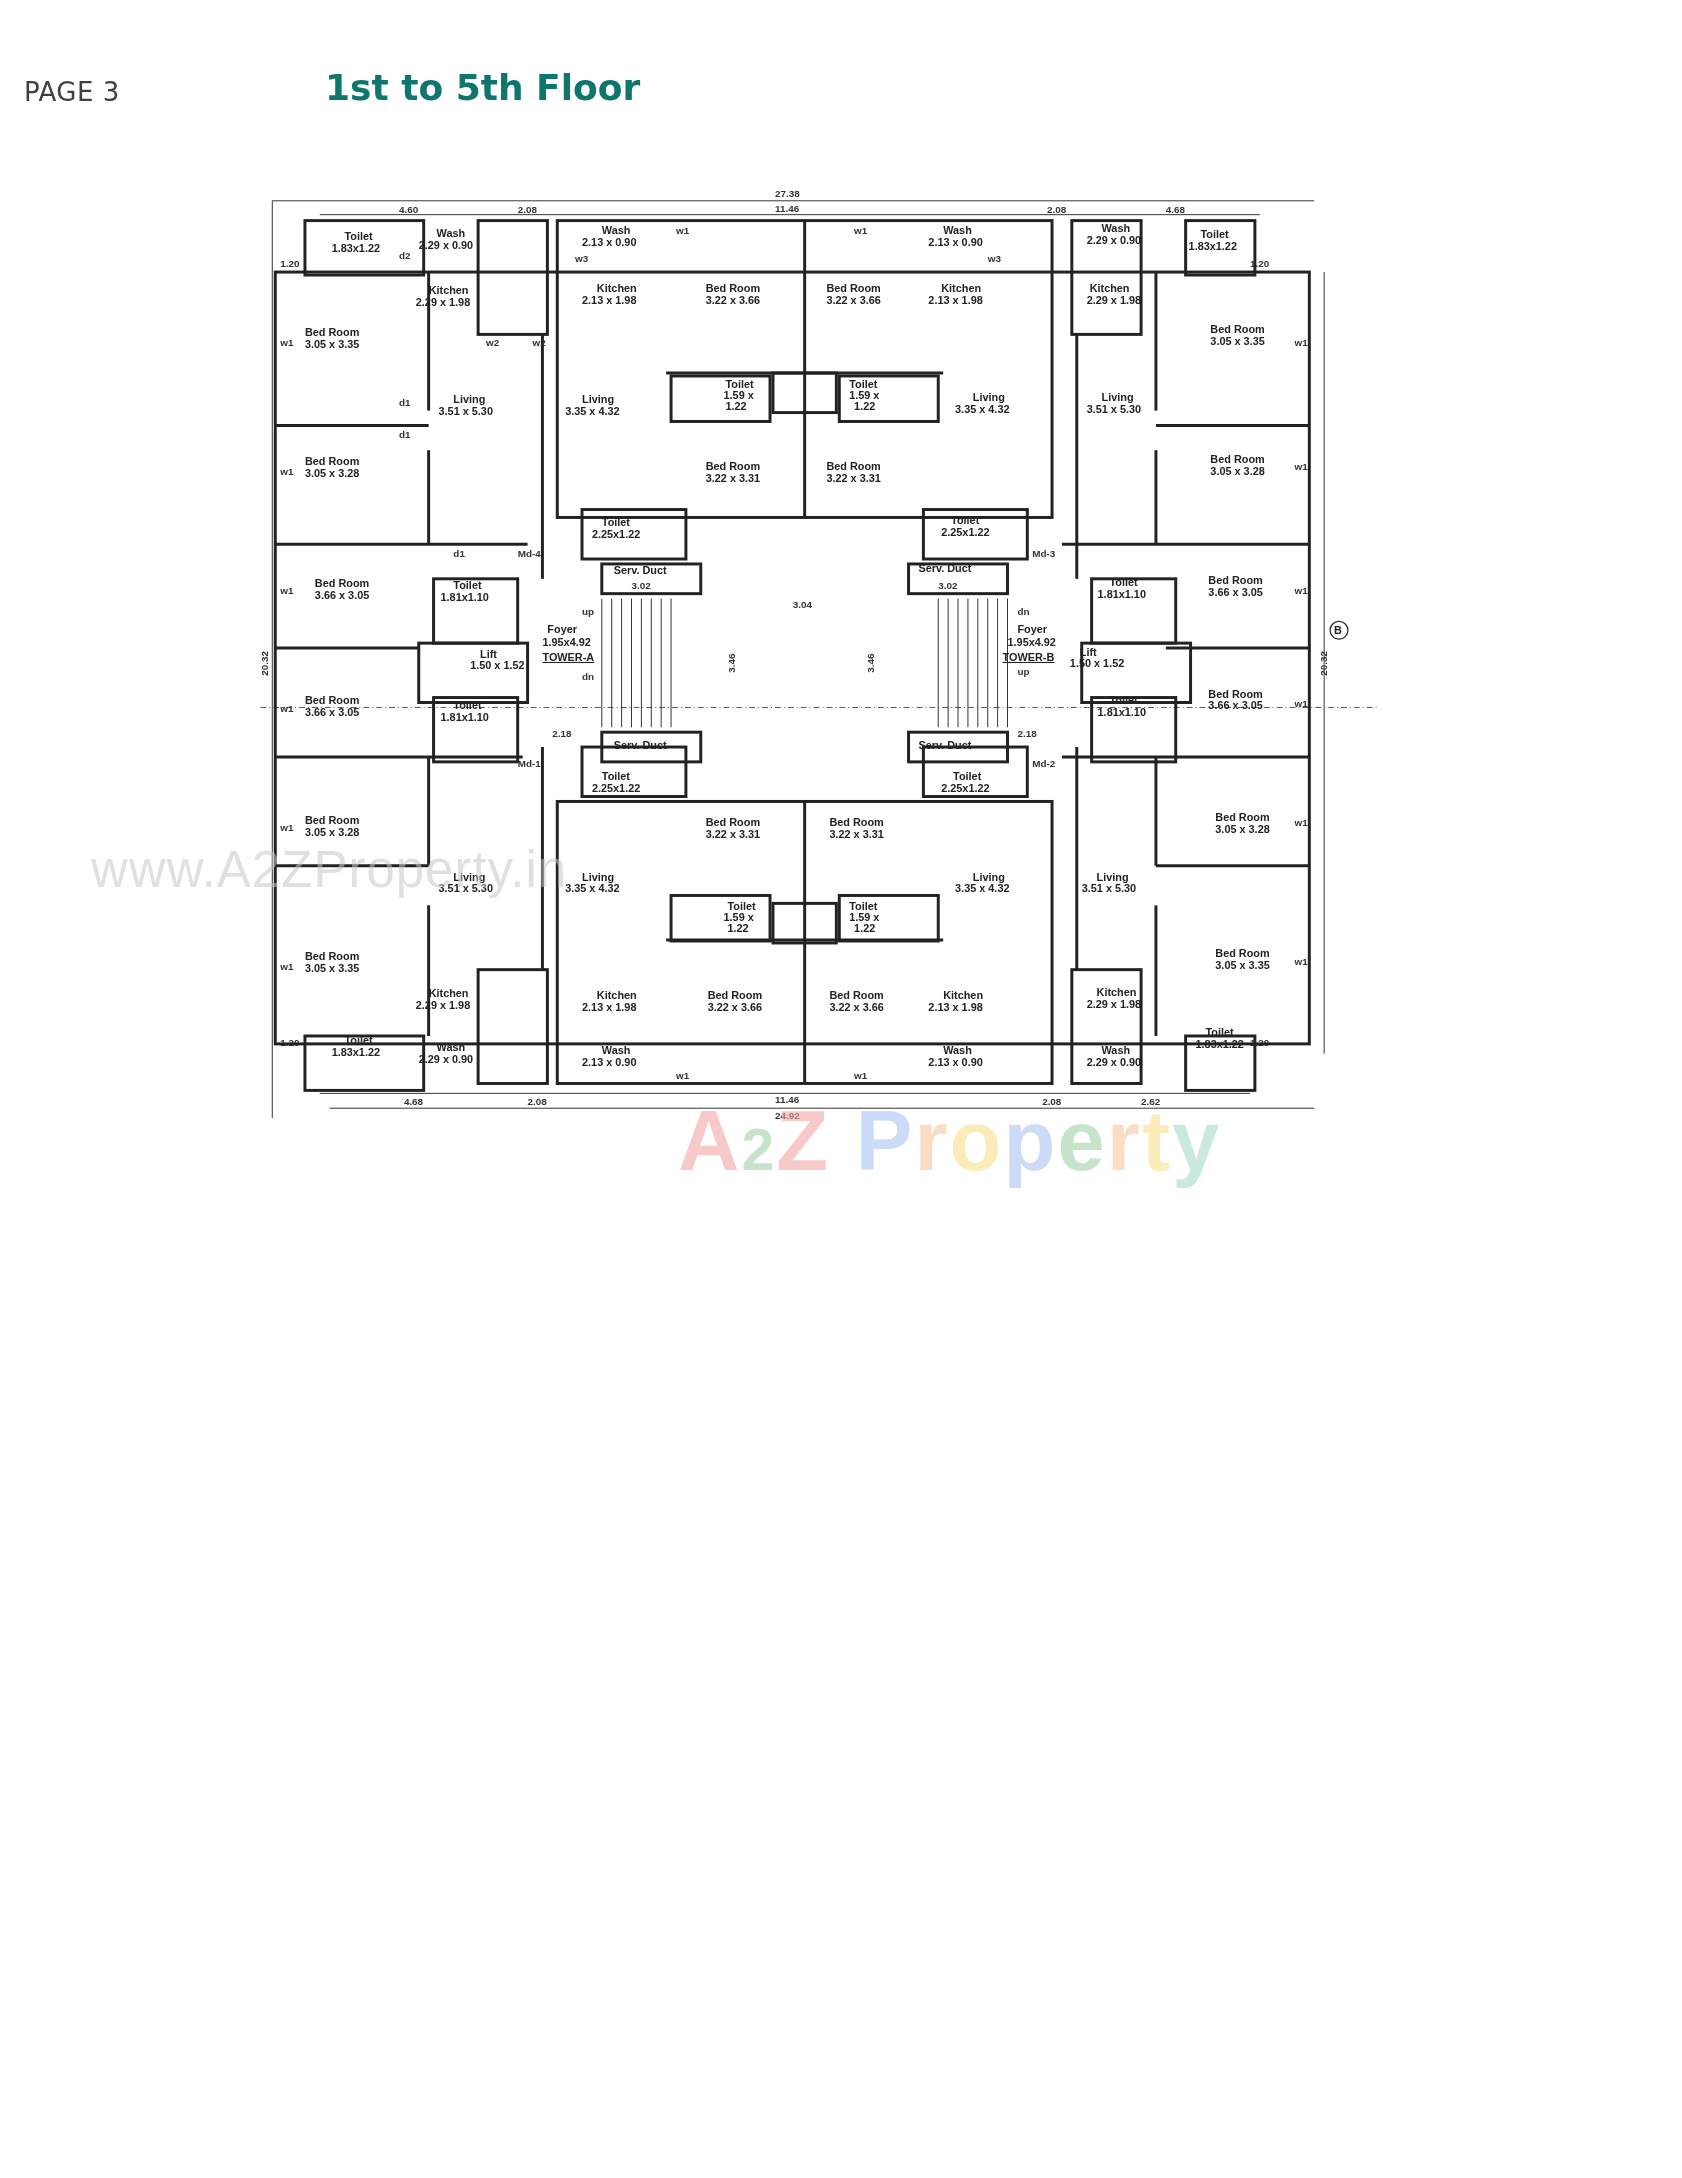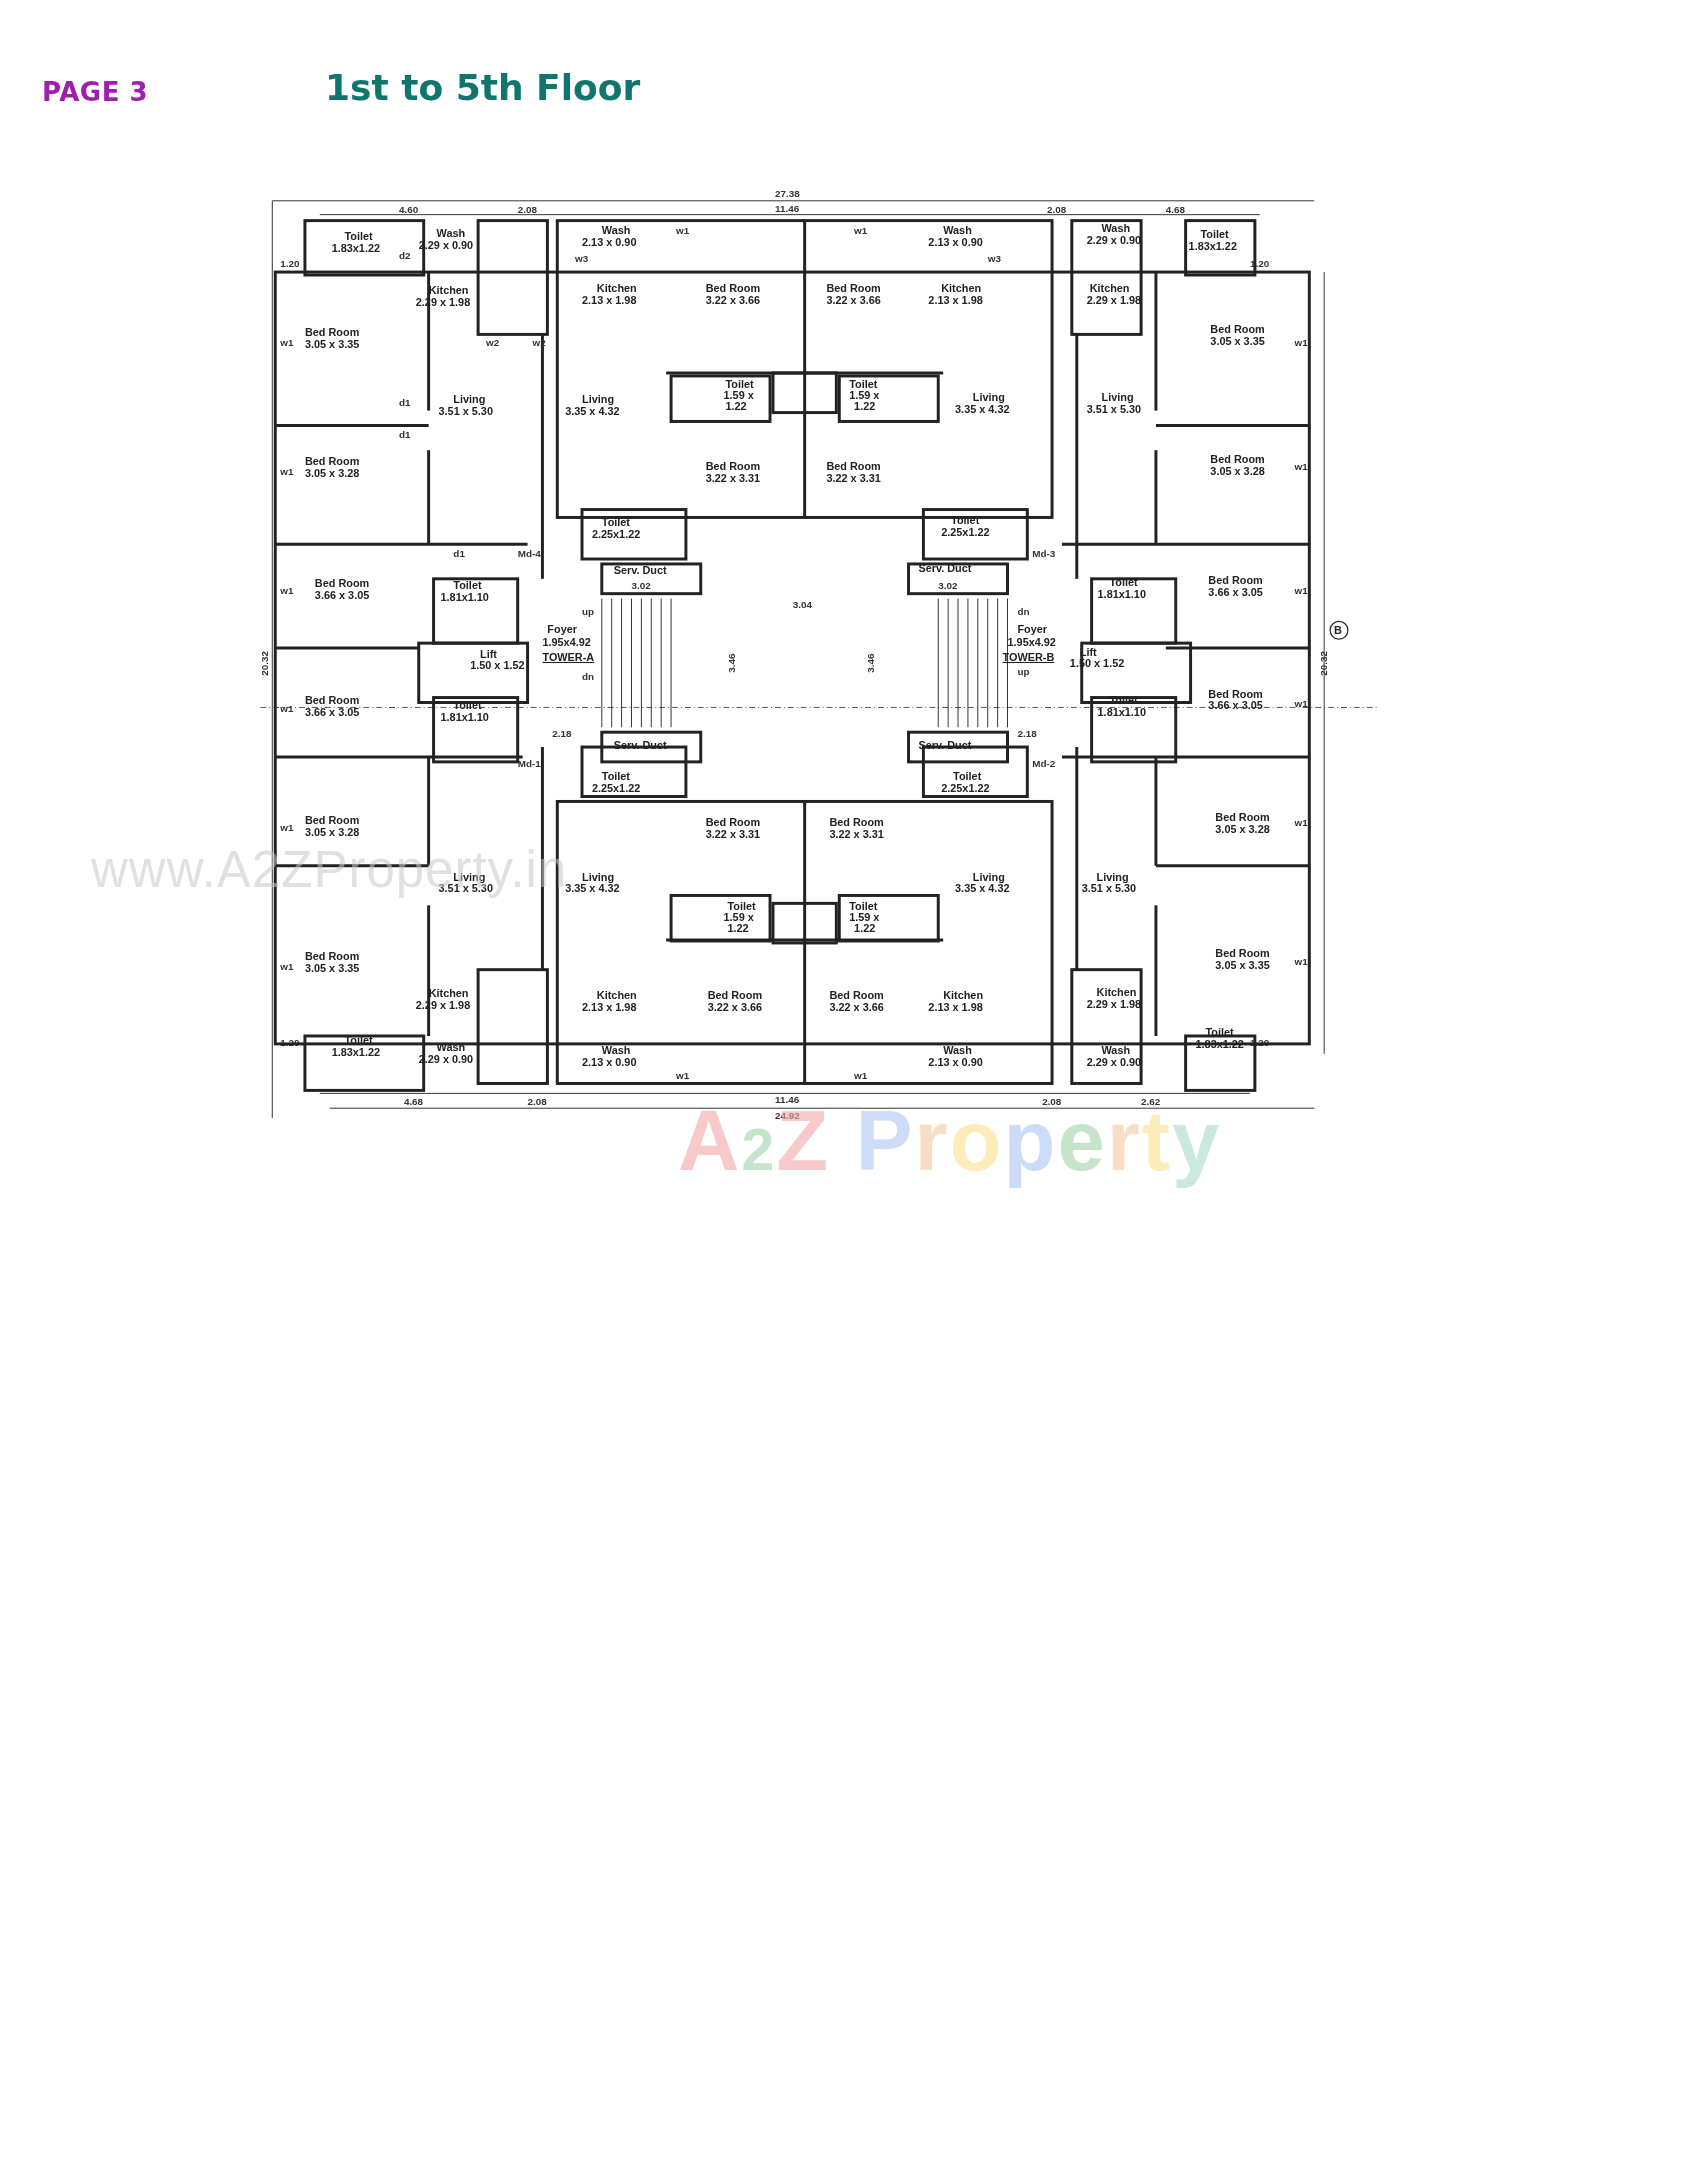--- a/index.html
+++ b/index.html
@@ -1,17 +1,17 @@
 <!DOCTYPE html>
 <html><head>
 <meta charset="utf-8">
 <style>
   html,body{margin:0;padding:0;background:#ffffff;}
   body{width:1682px;height:2178px;position:relative;overflow:hidden;font-family:"DejaVu Sans",sans-serif;color:#222;}
-  .page-label{position:absolute;left:42px;top:77px;font-size:26px;font-weight:bold;letter-spacing:0.5px;color:#a21caf;}
+  .page-label{position:absolute;left:24px;top:77px;font-size:26px;font-weight:normal;letter-spacing:0.5px;color:#404040;}
   .page-title{position:absolute;left:325px;top:67px;font-size:36px;font-weight:bold;color:#0f766e;}
   .plan{position:absolute;left:260px;top:183px;width:1119px;height:945px;}
   .plan svg{width:100%;height:100%;}
   .wm-url{position:absolute;left:91px;top:840px;font-family:"Liberation Sans",sans-serif;font-size:51px;color:#c8c8c8;opacity:0.55;letter-spacing:1px;}
   .logo{position:absolute;left:678px;top:1092px;font-family:Liberation Sans, sans-serif;font-weight:bold;font-size:85px;letter-spacing:2px;opacity:0.6;}
   .logo span{display:inline-block;}
   text{font-family:"Liberation Sans",sans-serif;font-weight:bold;fill:#222;}
   .sm{font-size:11px;}
   .dim{font-size:10px;fill:#333;}
   .wall{fill:none;stroke:#222;stroke-width:3;}

